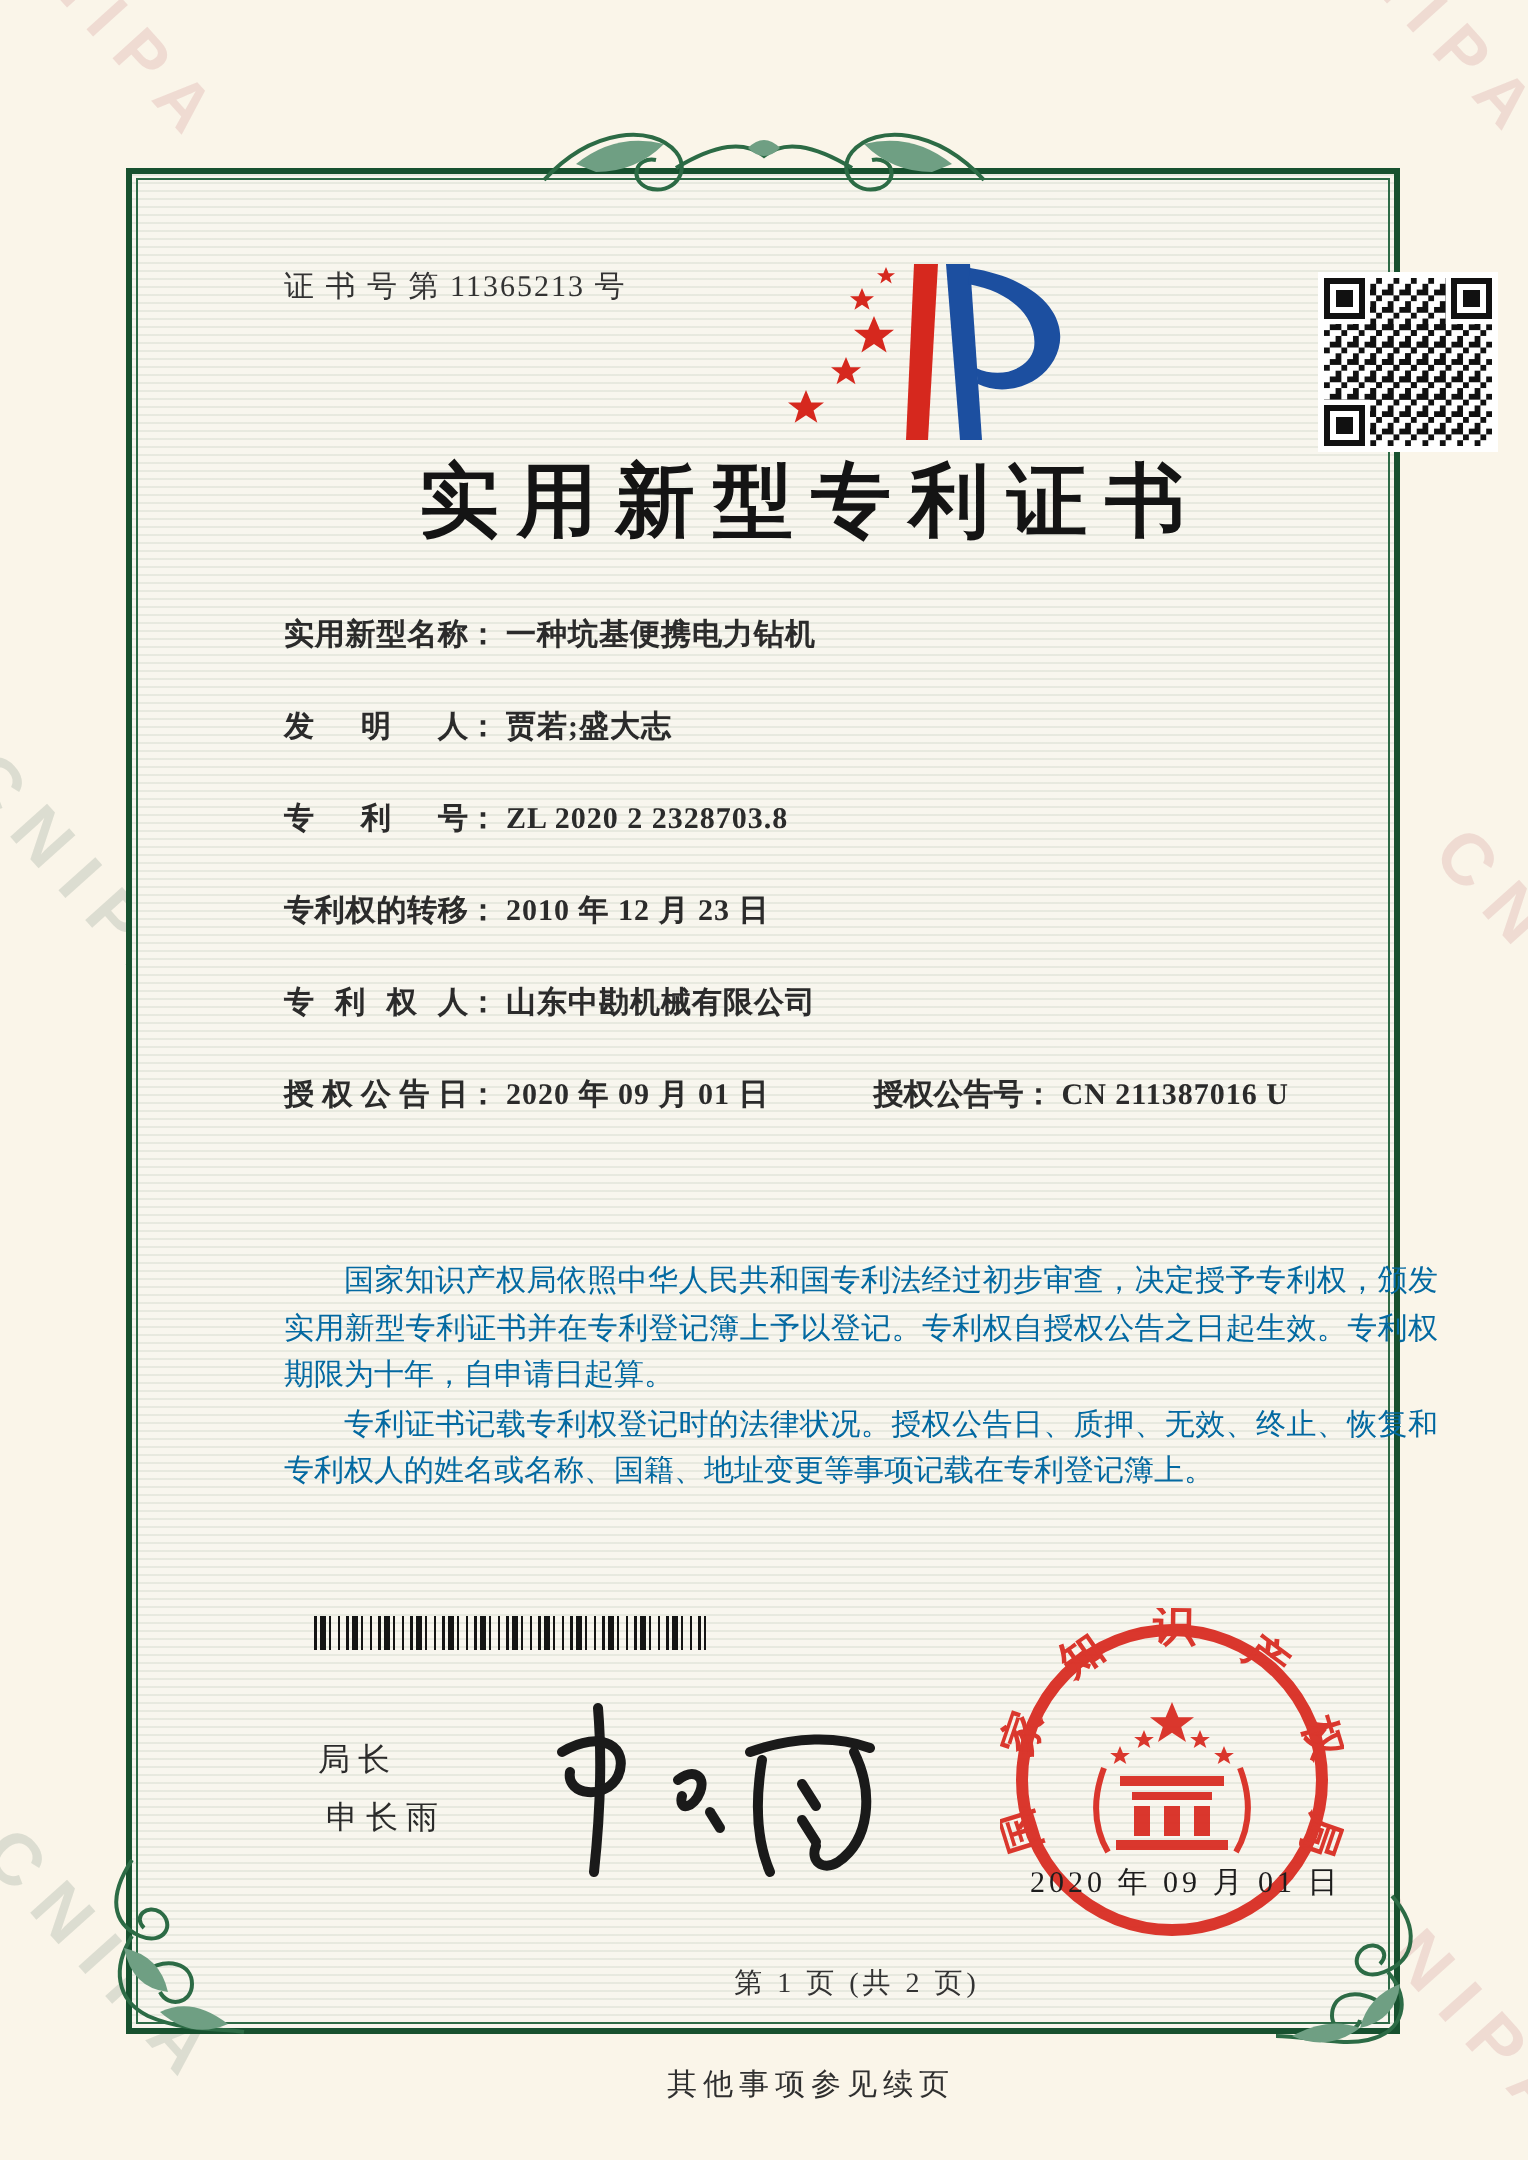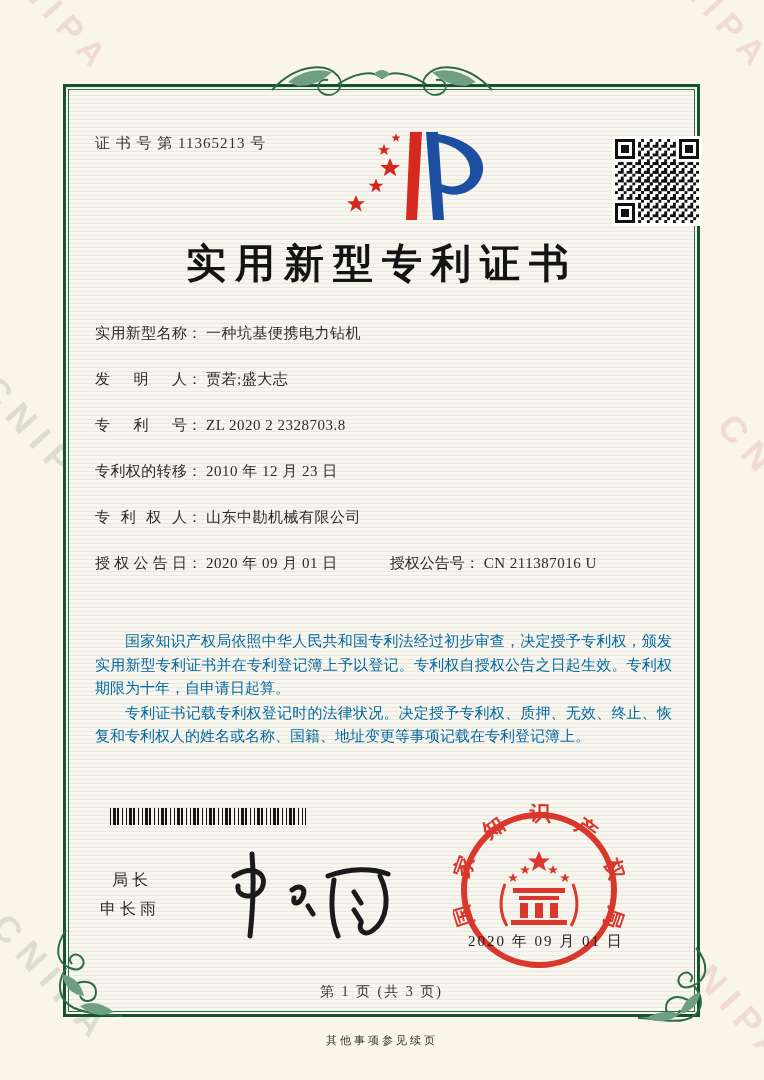--- a/index.html
+++ b/index.html
@@ -42,34 +42,34 @@
     z-index:2;
   }
   .cert-border::before{
     content:"";
     position:absolute;inset:2px;
     border:1px solid #2e6b47;
     pointer-events:none;
   }
   .ornament{position:absolute;z-index:3;}
   
-  .layer{position:absolute;inset:0;z-index:4;}
+  .layer{position:absolute;inset:0;z-index:4;margin-left:47px;}
   .cert-no{
     position:absolute;left:95px;top:134px;
     font-size:15px;letter-spacing:1px;color:#333;
   }
   .logo{position:absolute;left:338px;top:126px;}
   .qr{position:absolute;left:612px;top:136px;width:84px;height:84px;background:#fff;padding:3px;}
   .title{
-    position:absolute;left:0;right:0;top:236px;
+    position:absolute;left:0;right:0;top:223px;
     text-align:center;
     font-size:40px;font-weight:bold;color:#141414;
     letter-spacing:9px;
   }
-  .fields{position:absolute;left:95px;top:324px;width:580px;}
+  .fields{position:absolute;left:95px;top:308px;width:580px;font-weight:bold;}
   .field-row{height:19px;margin-bottom:27px;font-size:15px;white-space:nowrap;}
   .f-label{
     display:inline-block;width:92px;
     text-align:justify;text-align-last:justify;
     vertical-align:top;color:#2b2b2b;
   }
   .f-colon{margin-right:4px;}
   .f-value{letter-spacing:0.5px;color:#2b2b2b;}
   .grant-pair2{margin-left:52px;text-align:right;}
   .paras{
@@ -80,34 +80,34 @@
   .paras p{margin:0 0 1px 0;text-indent:2em;}
   .barcode{
     position:absolute;left:110px;top:808px;width:196px;height:17px;
     background:repeating-linear-gradient(90deg,
       #141414 0px,#141414 1.5px, transparent 1.5px, transparent 3px,
       #141414 3px,#141414 6px, transparent 6px, transparent 7.5px,
       #141414 7.5px,#141414 8.5px, transparent 8.5px, transparent 12px,
       #141414 12px,#141414 13px, transparent 13px, transparent 16px);
   }
   .signer-title{position:absolute;left:112px;top:870px;font-size:16px;letter-spacing:4px;text-align:right;}
-  .signer-name{position:absolute;left:100px;top:899px;font-size:16px;letter-spacing:4px;}
+  .signer-name{position:absolute;left:116px;top:899px;font-size:16px;letter-spacing:4px;}
   .signature{position:absolute;left:222px;top:846px;}
   .seal{position:absolute;left:453px;top:804px;z-index:5;}
   .seal-date{
     position:absolute;left:468px;top:932px;z-index:6;
     font-size:15px;letter-spacing:2px;color:#1d1d1d;white-space:nowrap;
   }
   .pagination{
     position:absolute;left:63px;width:637px;top:983px;
     text-align:center;font-size:14px;letter-spacing:2px;color:#333;z-index:5;
   }
   .footer-note{
     position:absolute;left:0;right:0;top:1033px;
-    text-align:center;font-size:11px;letter-spacing:3px;color:#2f2f2f;font-family:Liberation Mono, monospace;
+    text-align:center;font-size:15px;letter-spacing:3px;color:#2f2f2f;font-family:Liberation Mono, monospace;
   }
 </style>
 </head>
 <body>
 
 <div class="page">
 
   <div class="wm pink" style="left:-22px;top:-8px;font-size:34px;">CNIPA</div>
   <div class="wm pink" style="left:213px;top:128px;font-size:34px;">CNIPA</div>
   <div class="wm pink" style="left:638px;top:-10px;font-size:34px;">CNIPA</div>
@@ -216,21 +216,21 @@
       <div class="field-row">
         <span class="f-label">专利权人</span><span class="f-colon">：</span><span class="f-value">山东中勘机械有限公司</span>
       </div>
       <div class="field-row">
         <span class="f-label">授权公告日</span><span class="f-colon">：</span><span class="f-value">2020 年 09 月 01 日</span><span class="grant-pair2"><span>授权公告号</span><span class="f-colon">：</span><span class="f-value">CN 211387016 U</span></span>
       </div>
     </div>
 
     <div class="paras">
       <p>国家知识产权局依照中华人民共和国专利法经过初步审查，决定授予专利权，颁发实用新型专利证书并在专利登记簿上予以登记。专利权自授权公告之日起生效。专利权期限为十年，自申请日起算。</p>
-      <p>专利证书记载专利权登记时的法律状况。决定授予专利权、质押、无效、终止、恢复和专利权人的姓名或名称、国籍、地址变更等事项记载在专利登记簿上。</p>
+      <p>专利证书记载专利权登记时的法律状况。授权公告日、质押、无效、终止、恢复和专利权人的姓名或名称、国籍、地址变更等事项记载在专利登记簿上。</p>
     </div>
 
     <div class="barcode"></div>
 
     <div class="signer-title">局长</div>
     <div class="signer-name">申长雨</div>
 
     <svg class="signature" width="178" height="96" viewBox="0 0 178 96">
       <g fill="none" stroke="#1a1a1a" stroke-width="5" stroke-linecap="round">
         <path d="M30,8 C32,32 31,62 28,90"></path>
@@ -264,17 +264,17 @@
         <rect x="67" y="99" width="8" height="15"></rect>
         <rect x="82" y="99" width="8" height="15"></rect>
         <rect x="97" y="99" width="8" height="15"></rect>
         <rect x="58" y="116" width="56" height="5"></rect>
         <path d="M52,80 C46,96 47,110 54,122" fill="none" stroke="#d8271d" stroke-width="3"></path>
         <path d="M120,80 C126,96 125,110 118,122" fill="none" stroke="#d8271d" stroke-width="3"></path>
       </g>
     </svg>
     <div class="seal-date">2020 年 09 月 01 日</div>
 
-    <div class="pagination">第 1 页 (共 3 页)</div>
+    <div class="pagination">第 1 页 (共 2 页)</div>
 
     <div class="footer-note">其他事项参见续页</div>
   </div>
 </div>
 
 </body></html>

